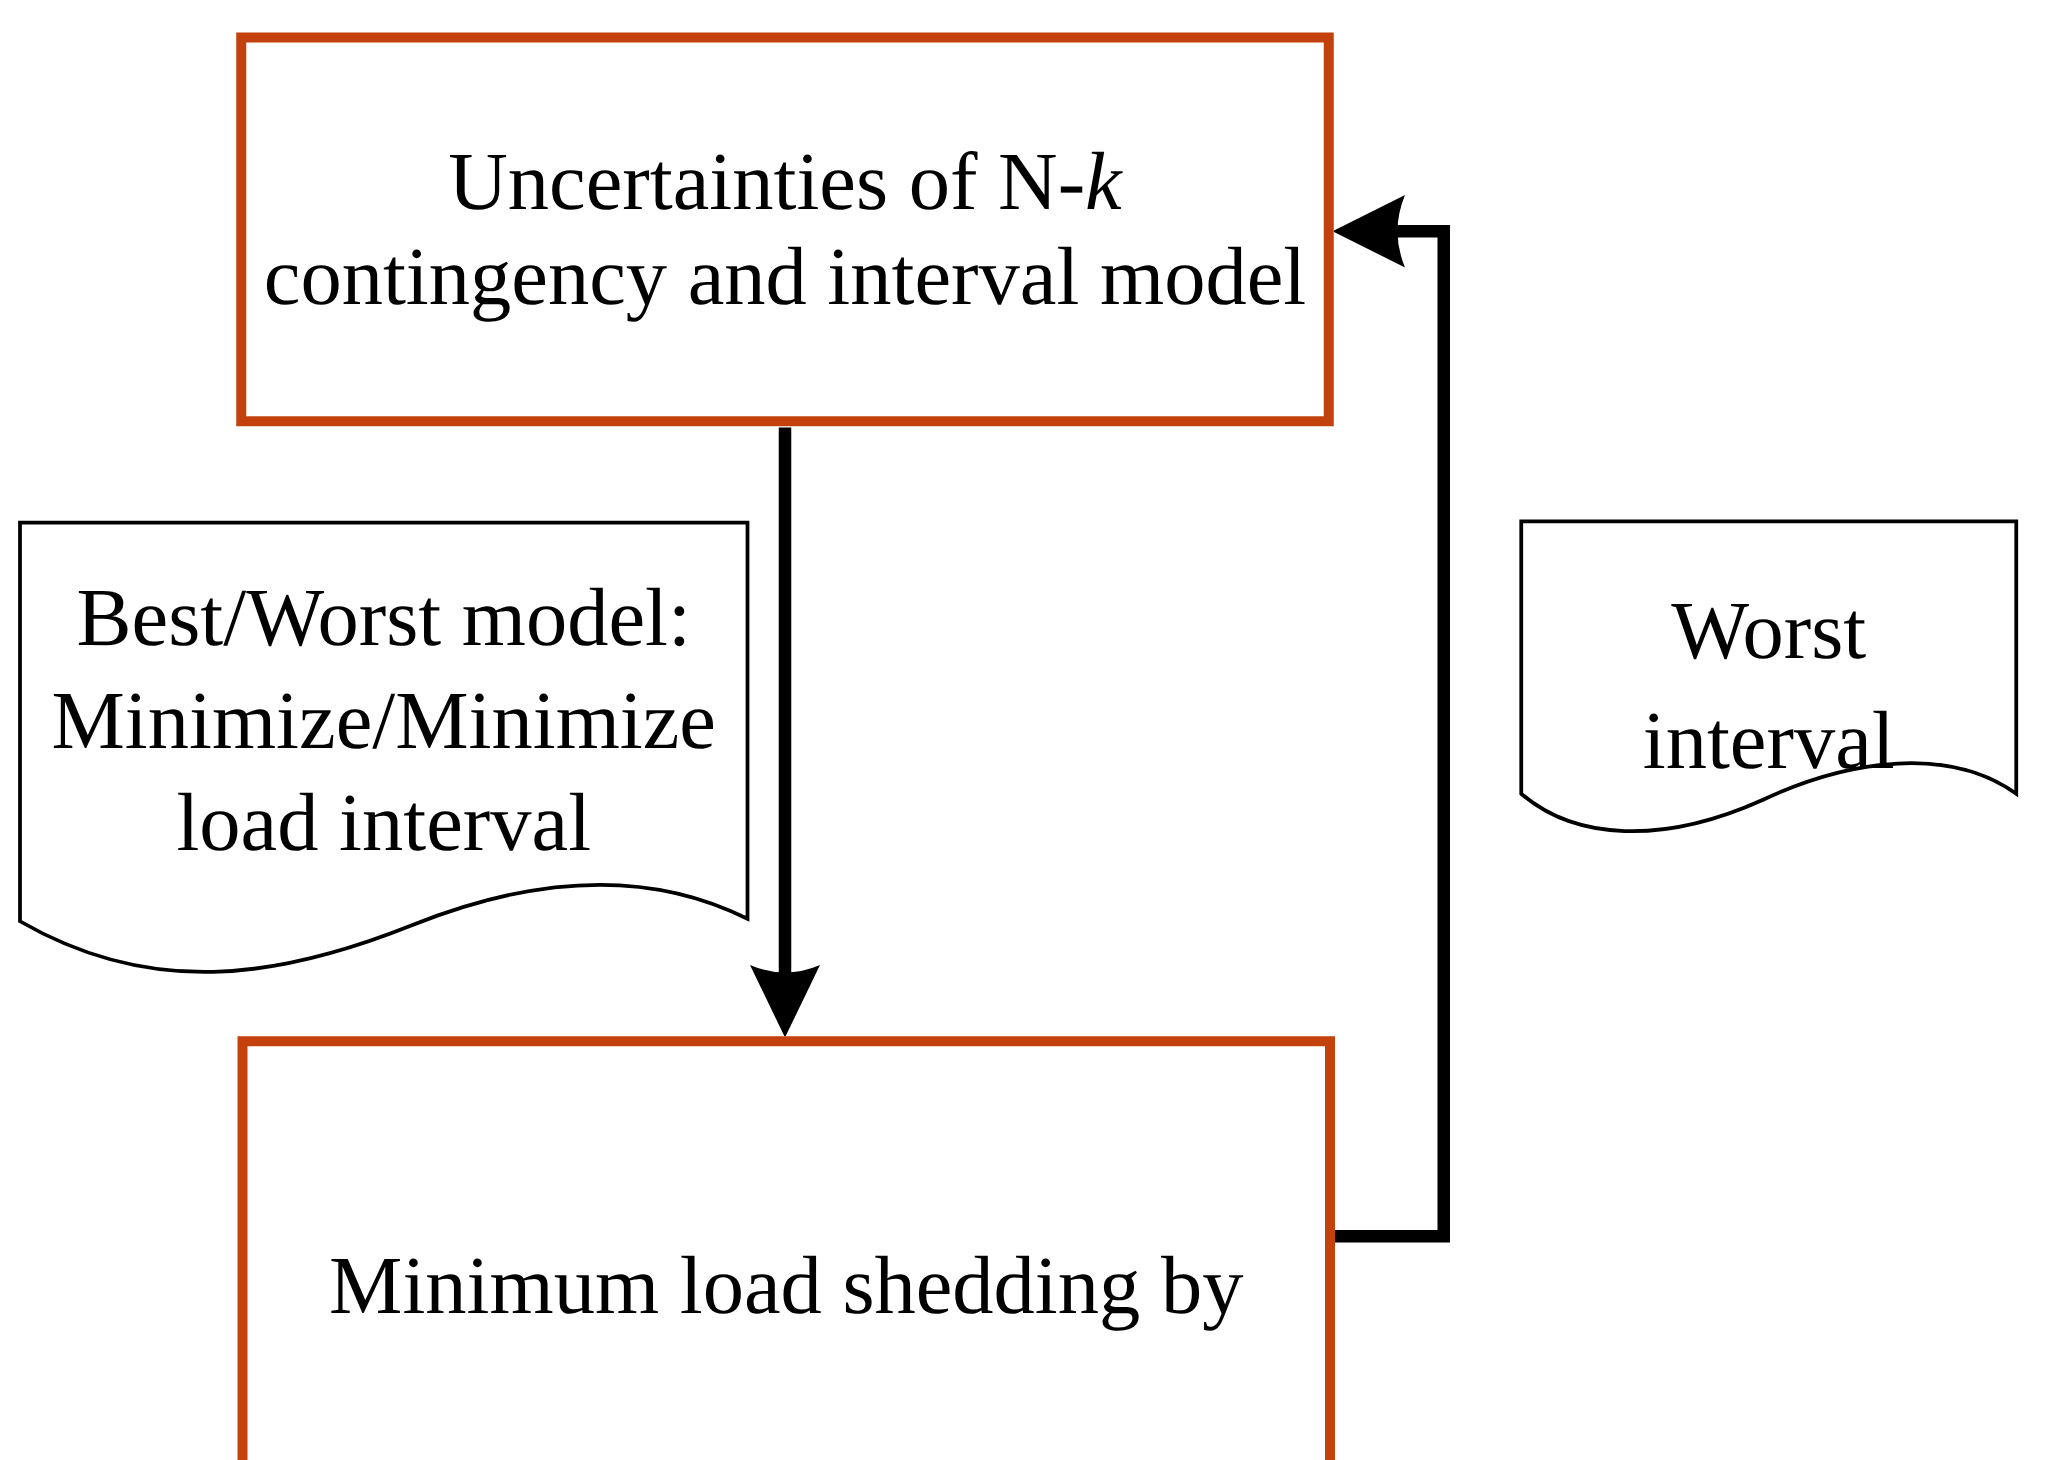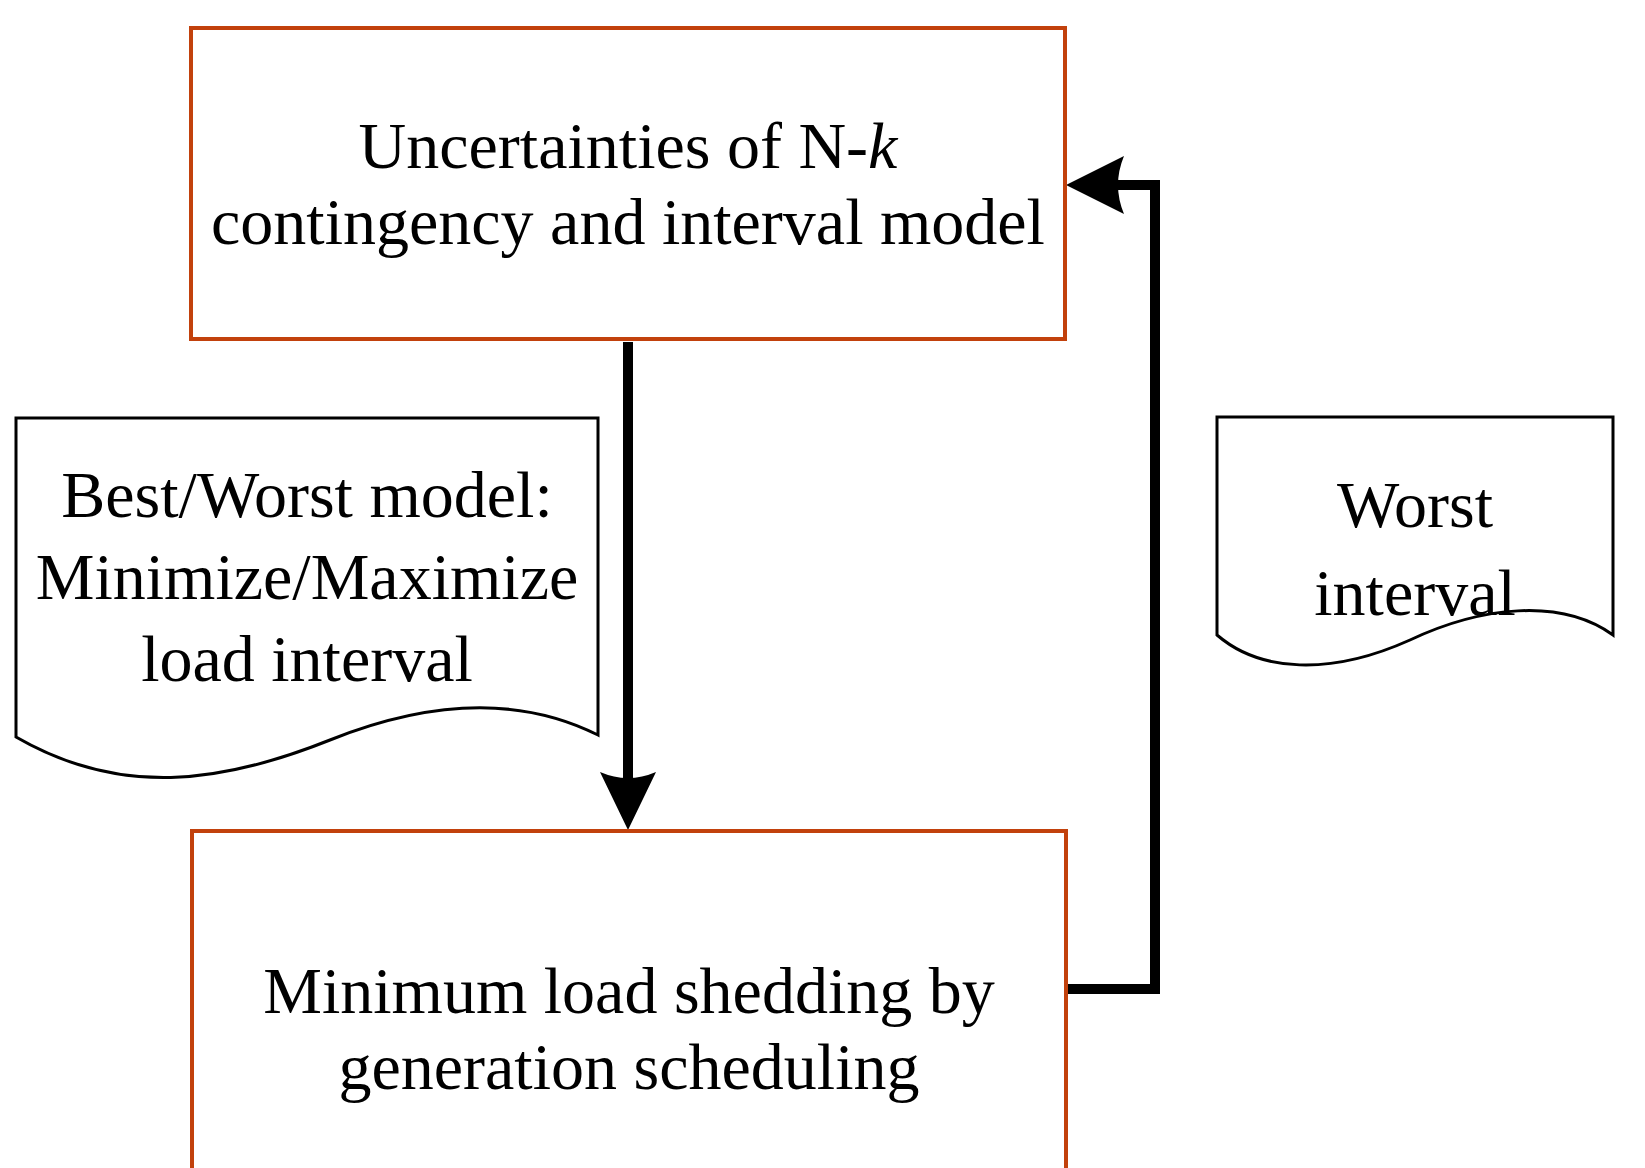--- a/index.html
+++ b/index.html
@@ -18,21 +18,21 @@
   }
   #shapes-svg {
     position: absolute;
     left: 0;
     top: 0;
     width: 1645px;
     height: 1168px;
   }
   .proc-box {
     position: absolute;
-    border: 4px solid #c2410c;
+    border: 8px solid #c2410c;
     box-sizing: border-box;
     background: #ffffff;
     display: flex;
     flex-direction: column;
     justify-content: center;
     align-items: center;
     text-align: center;
     font-size: 66px;
     line-height: 76px;
   }
@@ -100,26 +100,25 @@
     <path d="M 1066 185 L 1124 156 Q 1112 185 1124 214 Z" fill="#000000"></path>
   </svg>
 
   <div id="top-box" class="proc-box">
     <div class="line"><span>Uncertainties of N-</span><span class="italic-var">k</span></div>
     <div class="line">contingency and interval model</div>
   </div>
 
   <div id="bottom-box" class="proc-box">
     <div class="line">Minimum load shedding by</div>
-    <div class="line">generation scheduling</div>
   </div>
 
   <div id="left-doc-text" class="doc-text">
     <div class="line">Best/Worst model:</div>
-    <div class="line">Minimize/Maximize</div>
+    <div class="line">Minimize/Minimize</div>
     <div class="line">load interval</div>
   </div>
 
   <div id="right-doc-text" class="doc-text">
     <div class="line">Worst</div>
     <div class="line">interval</div>
   </div>
 
 </div>
 

